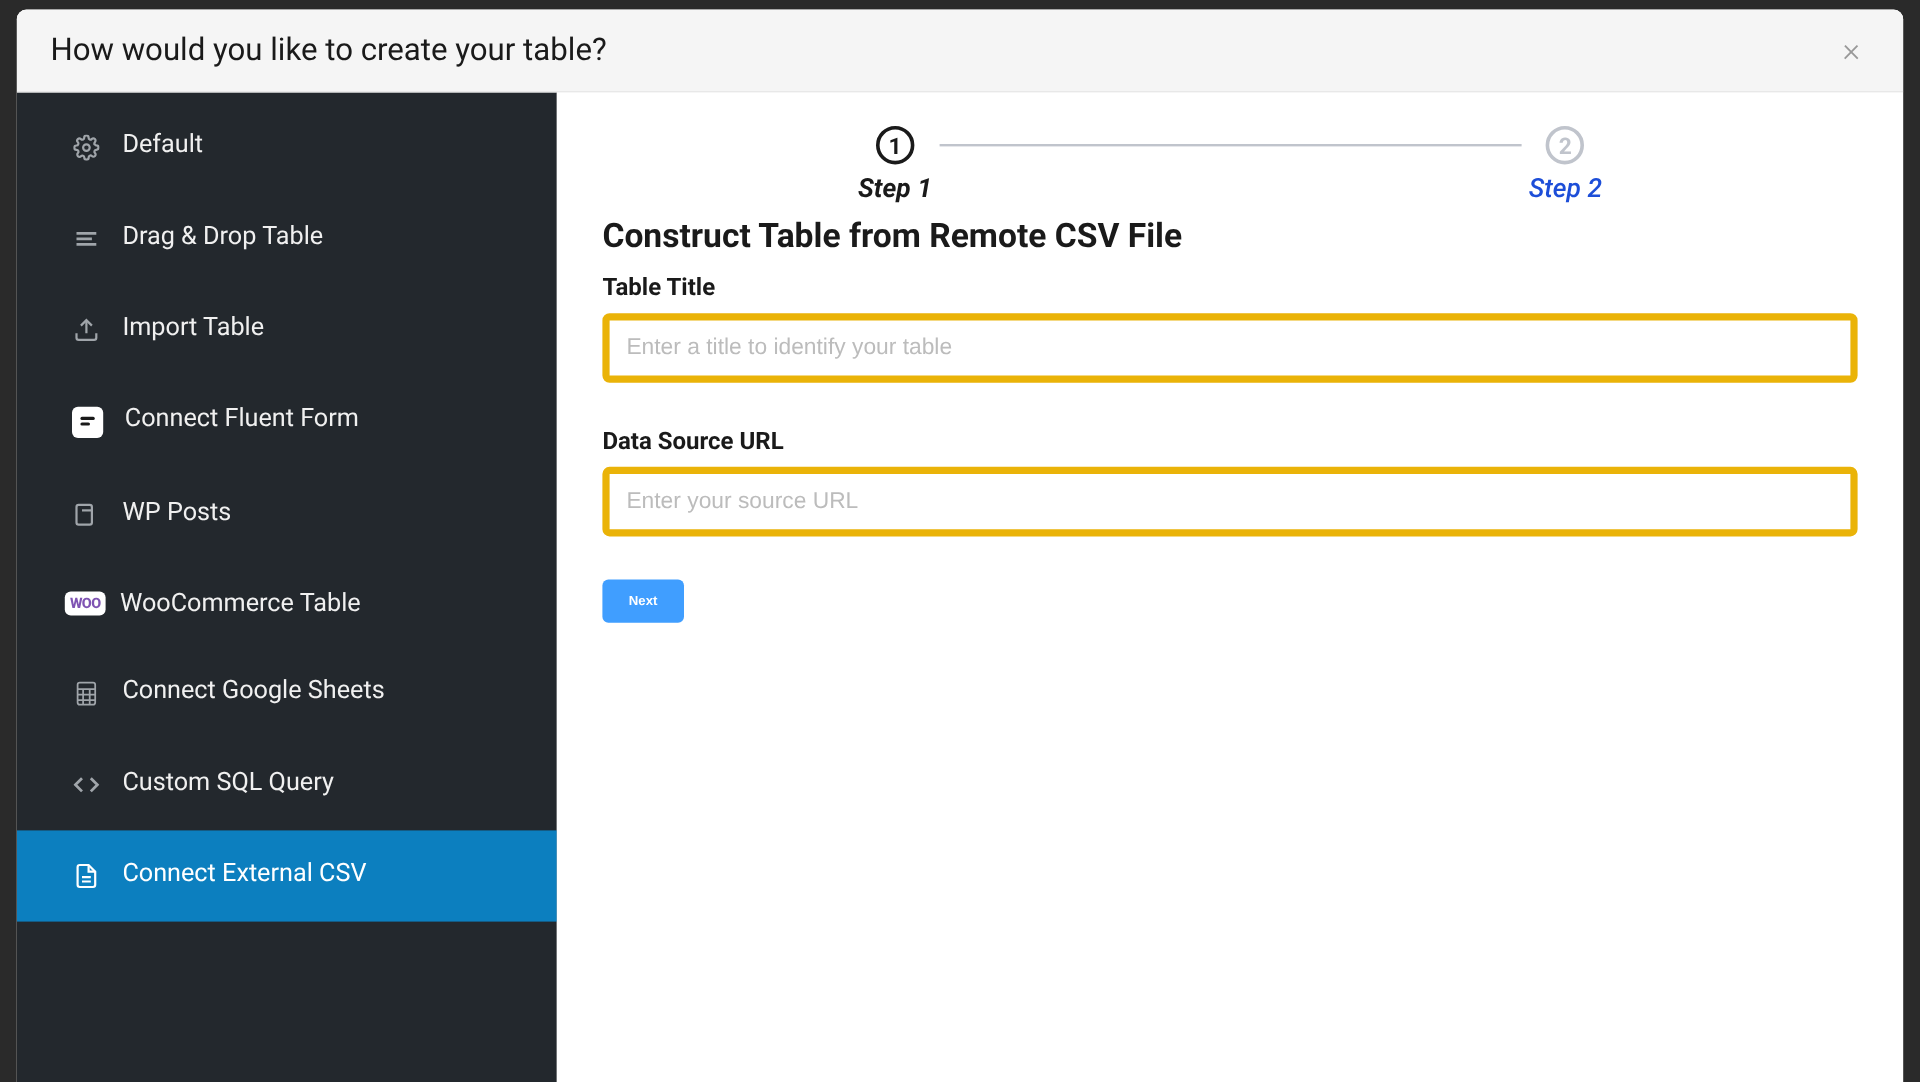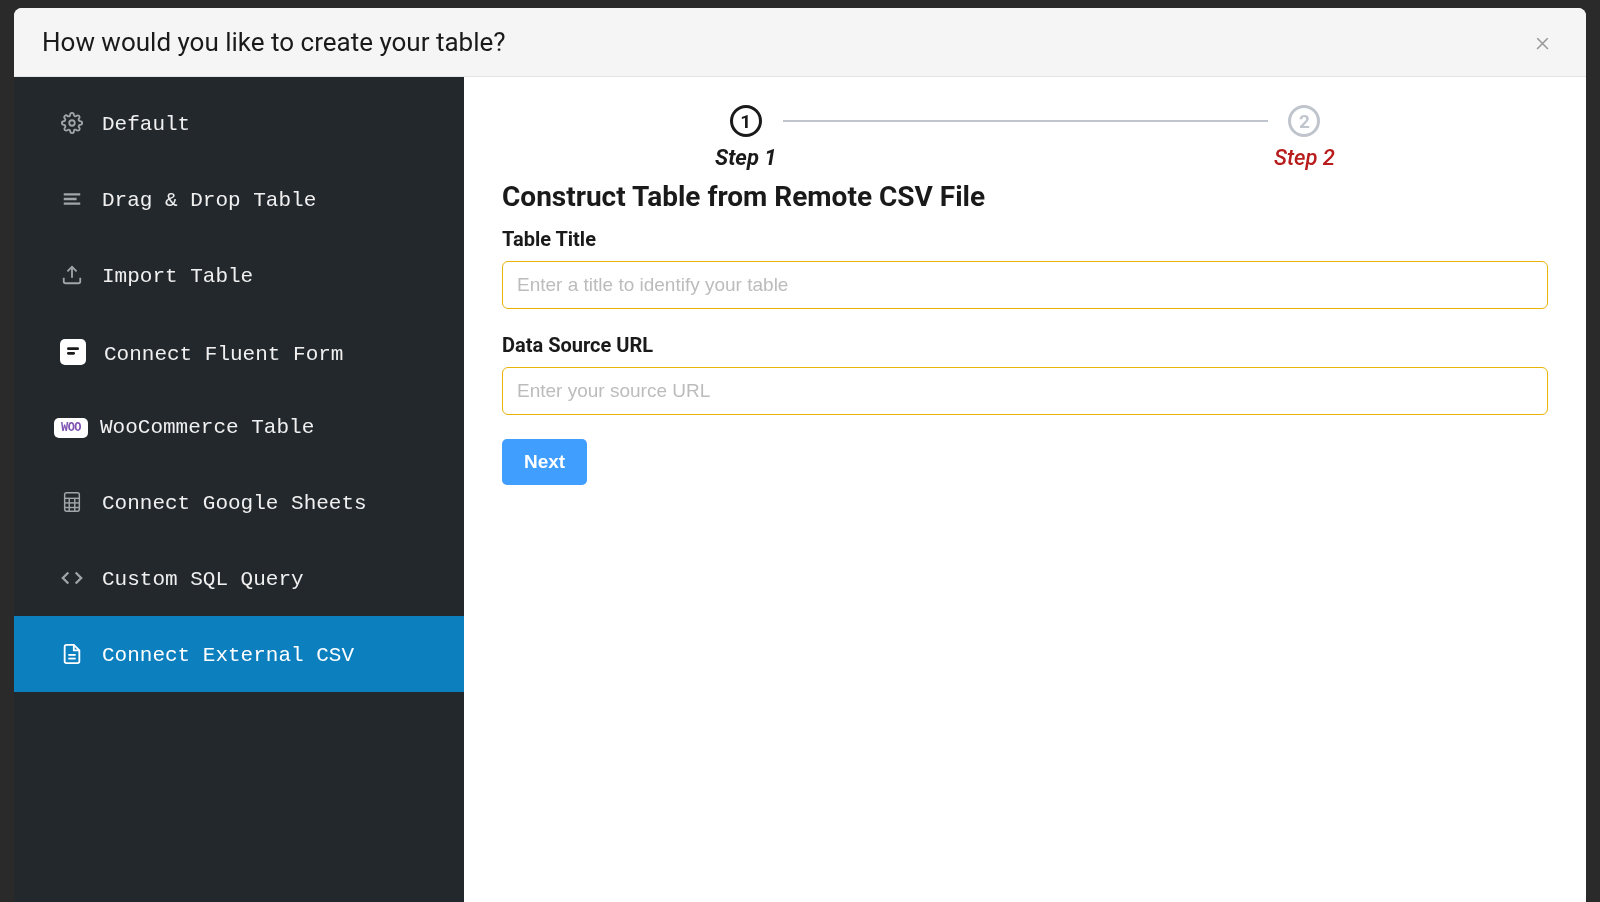--- a/index.html
+++ b/index.html
@@ -48,28 +48,27 @@
     }
     .sidebar {
       width: 450px;
       background: #23282d;
       display: flex;
       flex-direction: column;
       padding-top: 8px;
     }
     .sidebar-item {
       display: flex;
-      align-items: flex-end;
+      align-items: flex-start;
       gap: 18px;
       padding: 26px 30px 26px 46px;
       color: #f0f0f0;
       font-size: 21px;
       cursor: pointer;
       line-height: 1;
-      font-family: Liberation Mono, monospace;
     }
     .sidebar-item.active {
       background: #0c7fbf;
       color: #fff;
     }
     .sidebar-icon {
       width: 24px;
       height: 24px;
       display: inline-flex;
       align-items: center;
@@ -135,21 +134,21 @@
       border-color: #c0c4cc;
       color: #c0c4cc;
     }
     .step-label {
       font-size: 22px;
       font-weight: 700;
       color: #1a1a1a;
       font-style: italic;
     }
     .step-label.inactive {
-      color: #b91c1c;
+      color: #1d4ed8;
       font-weight: 500;
     }
     .step-line {
       flex: 1;
       height: 2px;
       background: #c0c4cc;
       margin: 0 6px;
       position: relative;
       top: -17px;
     }
@@ -168,32 +167,32 @@
       font-size: 20px;
       font-weight: 700;
       color: #1a1a1a;
       margin-bottom: 10px;
       display: block;
     }
     .text-input {
       width: 100%;
       padding: 12px 14px;
       font-size: 19px;
-      border: 1px solid #eab308;
+      border: 6px solid #eab308;
       border-radius: 6px;
       color: #1a1a1a;
-      margin-bottom: 24px;
+      margin-bottom: 36px;
     }
     .text-input::placeholder { color: #bcbcbc; }
     .btn-next {
       background: #409eff;
       color: #fff;
       border: none;
       padding: 12px 22px;
-      font-size: 19px;
+      font-size: 11px;
       font-weight: 600;
       border-radius: 5px;
       cursor: pointer;
     }
   </style>
 </head>
 <body>
 
 <div class="modal">
 
@@ -241,20 +240,29 @@
       <div class="sidebar-item">
         <span class="fluent-icon">
           <svg width="16" height="16" viewBox="0 0 24 24" fill="#1a1a1a">
               <rect x="3" y="5" width="18" height="4" rx="2"></rect>
               <rect x="3" y="12" width="12" height="4" rx="2"></rect>
             </svg>
         </span>
         <span>Connect Fluent Form</span>
       </div>
 
+      <div class="sidebar-item">
+        <span class="sidebar-icon">
+          <svg width="22" height="22" viewBox="0 0 24 24" fill="none" stroke="#a0a5aa" stroke-width="2">
+              <rect x="3" y="3" width="14" height="18" rx="2"></rect>
+              <rect x="8" y="7" width="10" height="2" fill="#a0a5aa" stroke="none"></rect>
+            </svg>
+        </span>
+        <span>WP Posts</span>
+      </div>
 
       <div class="sidebar-item" style="padding-left:40px;gap:12px;">
         <span class="woo-icon">WOO</span>
         <span>WooCommerce Table</span>
       </div>
 
       <div class="sidebar-item">
         <span class="sidebar-icon">
           <svg width="22" height="22" viewBox="0 0 24 24" fill="none" stroke="#a0a5aa" stroke-width="1.6">
               <rect x="4" y="2" width="16" height="20" rx="2"></rect>

